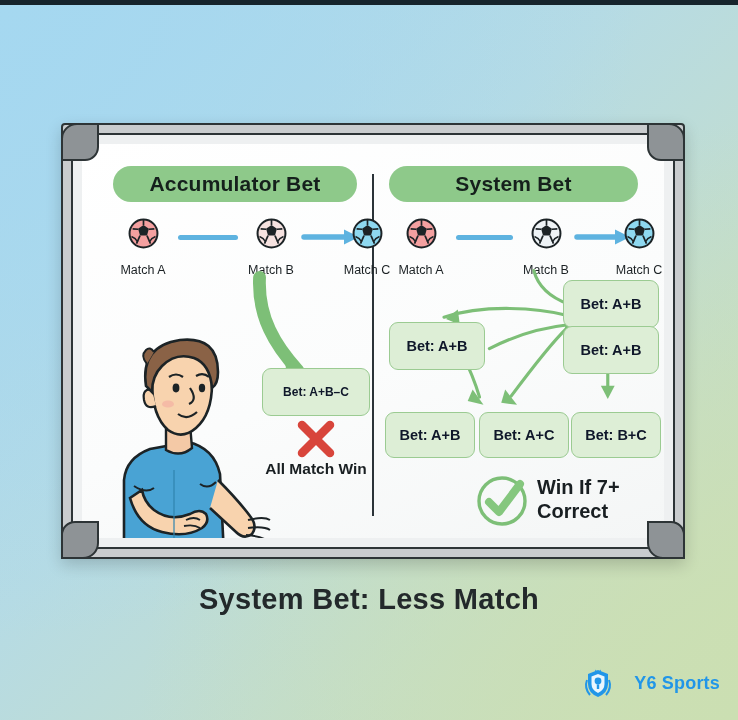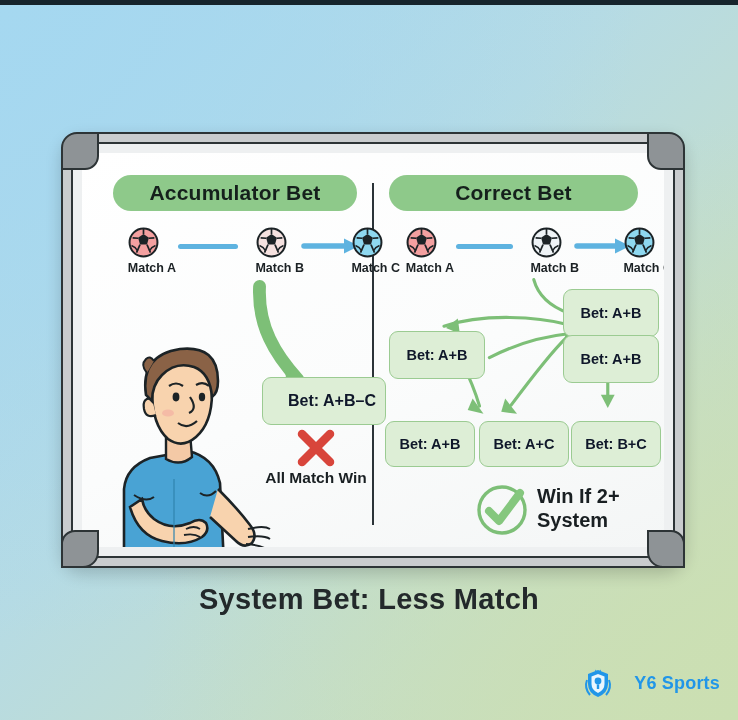--- a/index.html
+++ b/index.html
@@ -12,22 +12,22 @@
     position:relative;width:738px;height:720px;overflow:hidden;
     background:
       radial-gradient(circle at 100% 100%, rgba(203,223,178,1) 0%, rgba(203,223,178,0) 58%),
       radial-gradient(circle at 0% 0%, rgba(165,216,240,1) 0%, rgba(165,216,240,0) 62%),
       linear-gradient(135deg,#a8d6ef 0%,#b6dbe4 42%,#c2ddcf 68%,#cee0b6 100%);
   }
   .topstrip{position:absolute;top:0;left:0;width:738px;height:5px;background:#16242c;}
 
   
   .board-outer{
-    position:absolute;left:61px;top:132px;width:620px;height:432px;
-    background:#c9ccce;border:2px solid #2d3436;border-radius:21px;
+    position:absolute;left:61px;top:123px;width:620px;height:432px;
+    background:#c9ccce;border:2px solid #2d3436;border-radius:4px;
     box-shadow:0 6px 16px rgba(0,0,0,.18);
   }
   .corner{position:absolute;width:34px;height:34px;background:#8e9396;border:2px solid #2d3436;}
   .corner.tl{left:-2px;top:-2px;border-radius:16px 0 14px 0;}
   .corner.tr{right:-2px;top:-2px;border-radius:0 16px 0 14px;}
   .corner.bl{left:-2px;bottom:-2px;border-radius:14px 0 16px 0;}
   .corner.br{right:-2px;bottom:-2px;border-radius:0 14px 0 16px;}
   .board-rim{
     position:absolute;left:8px;top:8px;right:8px;bottom:8px;
     background:#eef0f1;border:2px solid #2d3436;border-radius:10px;
@@ -51,32 +51,32 @@
     position:absolute;height:36px;border-radius:18px;background:#8ec98a;
     display:flex;align-items:center;justify-content:center;
     color:#15201c;font-size:21px;font-weight:bold;letter-spacing:.2px;
   }
   .pill.left{left:31px;right:16px;top:22px;}
   .pill.right{left:16px;right:26px;top:22px;}
 
   
   .matchrow{position:absolute;top:74px;left:0;right:0;height:62px;}
   .match{position:absolute;width:66px;text-align:center;}
-  .match .lbl{font-size:12.5px;font-weight:bold;color:#1b2124;margin-top:3px;text-align:right;}
+  .match .lbl{font-size:12.5px;font-weight:normal;color:#1b2124;margin-top:14px;}
   .ball{width:31px;height:31px;margin:0 auto;display:block;}
   .connline{position:absolute;top:17px;height:5px;border-radius:3px;background:#5eb3e0;}
   .connarrow{position:absolute;top:9px;width:13px;height:20px;}
 
   
   .betbox{
     position:absolute;background:#ddeed6;border:1.6px solid #9bcb92;border-radius:9px;
     display:flex;align-items:center;justify-content:center;
     font-size:14.5px;font-weight:bold;color:#0f172a;text-align:center;
   }
-  .betbox.big{font-size:16px;padding-left:16px;}
+  .betbox.big{font-size:12px;}
 
   .caption{position:absolute;font-size:15.5px;font-weight:bold;color:#191f22;text-align:center;}
 
   svg{display:block;overflow:visible;}
   .ovl{position:absolute;left:0;top:0;width:100%;height:100%;pointer-events:none;}
 
   
   .footer-title{
     position:absolute;left:0;right:0;top:583px;text-align:center;
     font-size:29px;font-weight:bold;color:#23292b;letter-spacing:.3px;
@@ -185,21 +185,21 @@
 
           <svg style="position:absolute;left:214px;top:276px;width:40px;height:38px;" viewBox="0 0 40 38">
             <path d="M6 5 L34 33 M34 5 L6 33" stroke="#d8453b" stroke-width="8.5" stroke-linecap="round"></path>
           </svg>
 
           <div class="caption" style="left:160px;top:316px;width:148px;">All Match Win</div>
         </div>
 
         <div class="panel right">
 
-          <div class="pill right">Correct Bet</div>
+          <div class="pill right">System Bet</div>
 
           <div class="matchrow">
 
             <div class="match" style="left:15px;">
               <svg class="ball" viewBox="0 0 40 40">
                 <circle cx="20" cy="20" r="18" fill="#f4a0a0" stroke="#1c2326" stroke-width="2.6"></circle>
                 <polygon points="20,9 27,14 24.5,22.5 15.5,22.5 13,14" fill="#1c2326"></polygon>
                 <path d="M20 2.2 L20 9 M6 14 L13 14.5 M34 14 L27 14.5 M11 33 L15.5 22.8 M29 33 L24.5 22.8" stroke="#1c2326" stroke-width="2.2" fill="none"></path>
                 <path d="M4.5 24 Q10 26 12.5 31 M35.5 24 Q30 26 27.5 31" stroke="#1c2326" stroke-width="2" fill="none"></path>
               </svg>
@@ -265,22 +265,22 @@
           <div class="betbox" style="left:106px;top:268px;width:88px;height:44px;">Bet: A+C</div>
 
           <div class="betbox" style="left:198px;top:268px;width:88px;height:44px;">Bet: B+C</div>
 
           <svg style="position:absolute;left:102px;top:330px;width:54px;height:54px;" viewBox="0 0 54 54">
             <circle cx="27" cy="27" r="23" fill="none" stroke="#7dbf77" stroke-width="3.4"></circle>
             <path d="M14 28 L24 38 L45 10" stroke="#85c77e" stroke-width="8" fill="none" stroke-linecap="round" stroke-linejoin="round"></path>
           </svg>
 
           <div style="position:absolute;left:164px;top:332px;width:130px;font-size:20px;font-weight:bold;color:#191f22;line-height:1.18;">
-            <div>Win If 2+</div>
-            <div>System</div>
+            <div>Win If 7+</div>
+            <div>Correct</div>
           </div>
         </div>
 
       </div>
     </div>
 
     <div class="corner tl"></div>
     <div class="corner tr"></div>
     <div class="corner bl"></div>
     <div class="corner br"></div>

